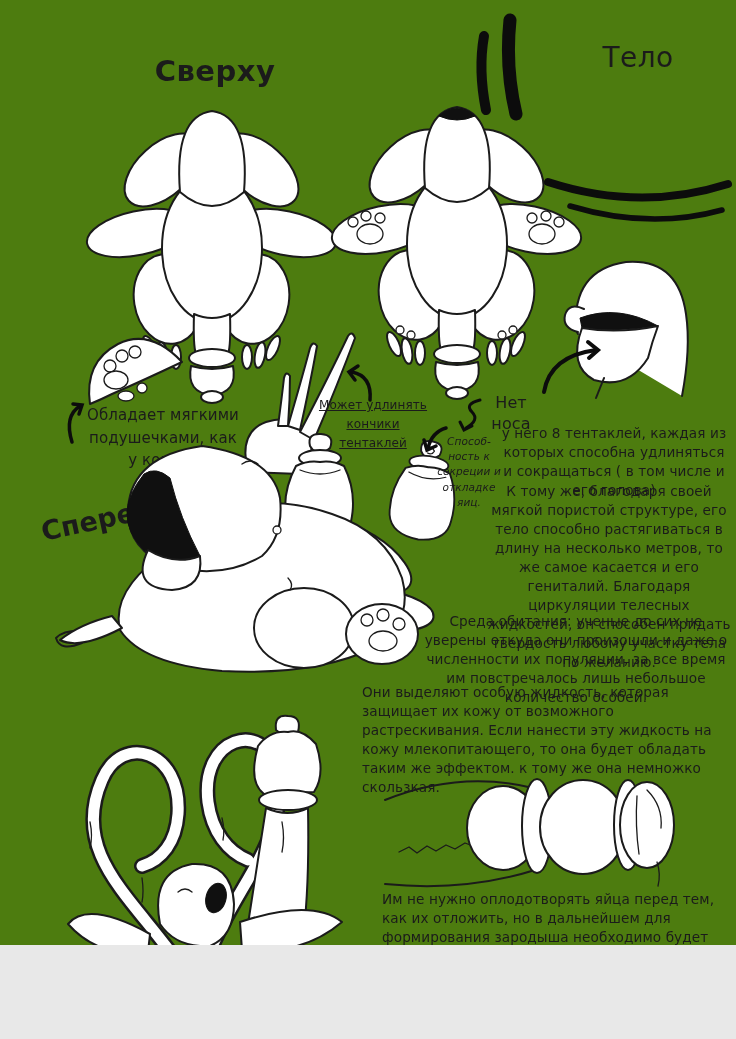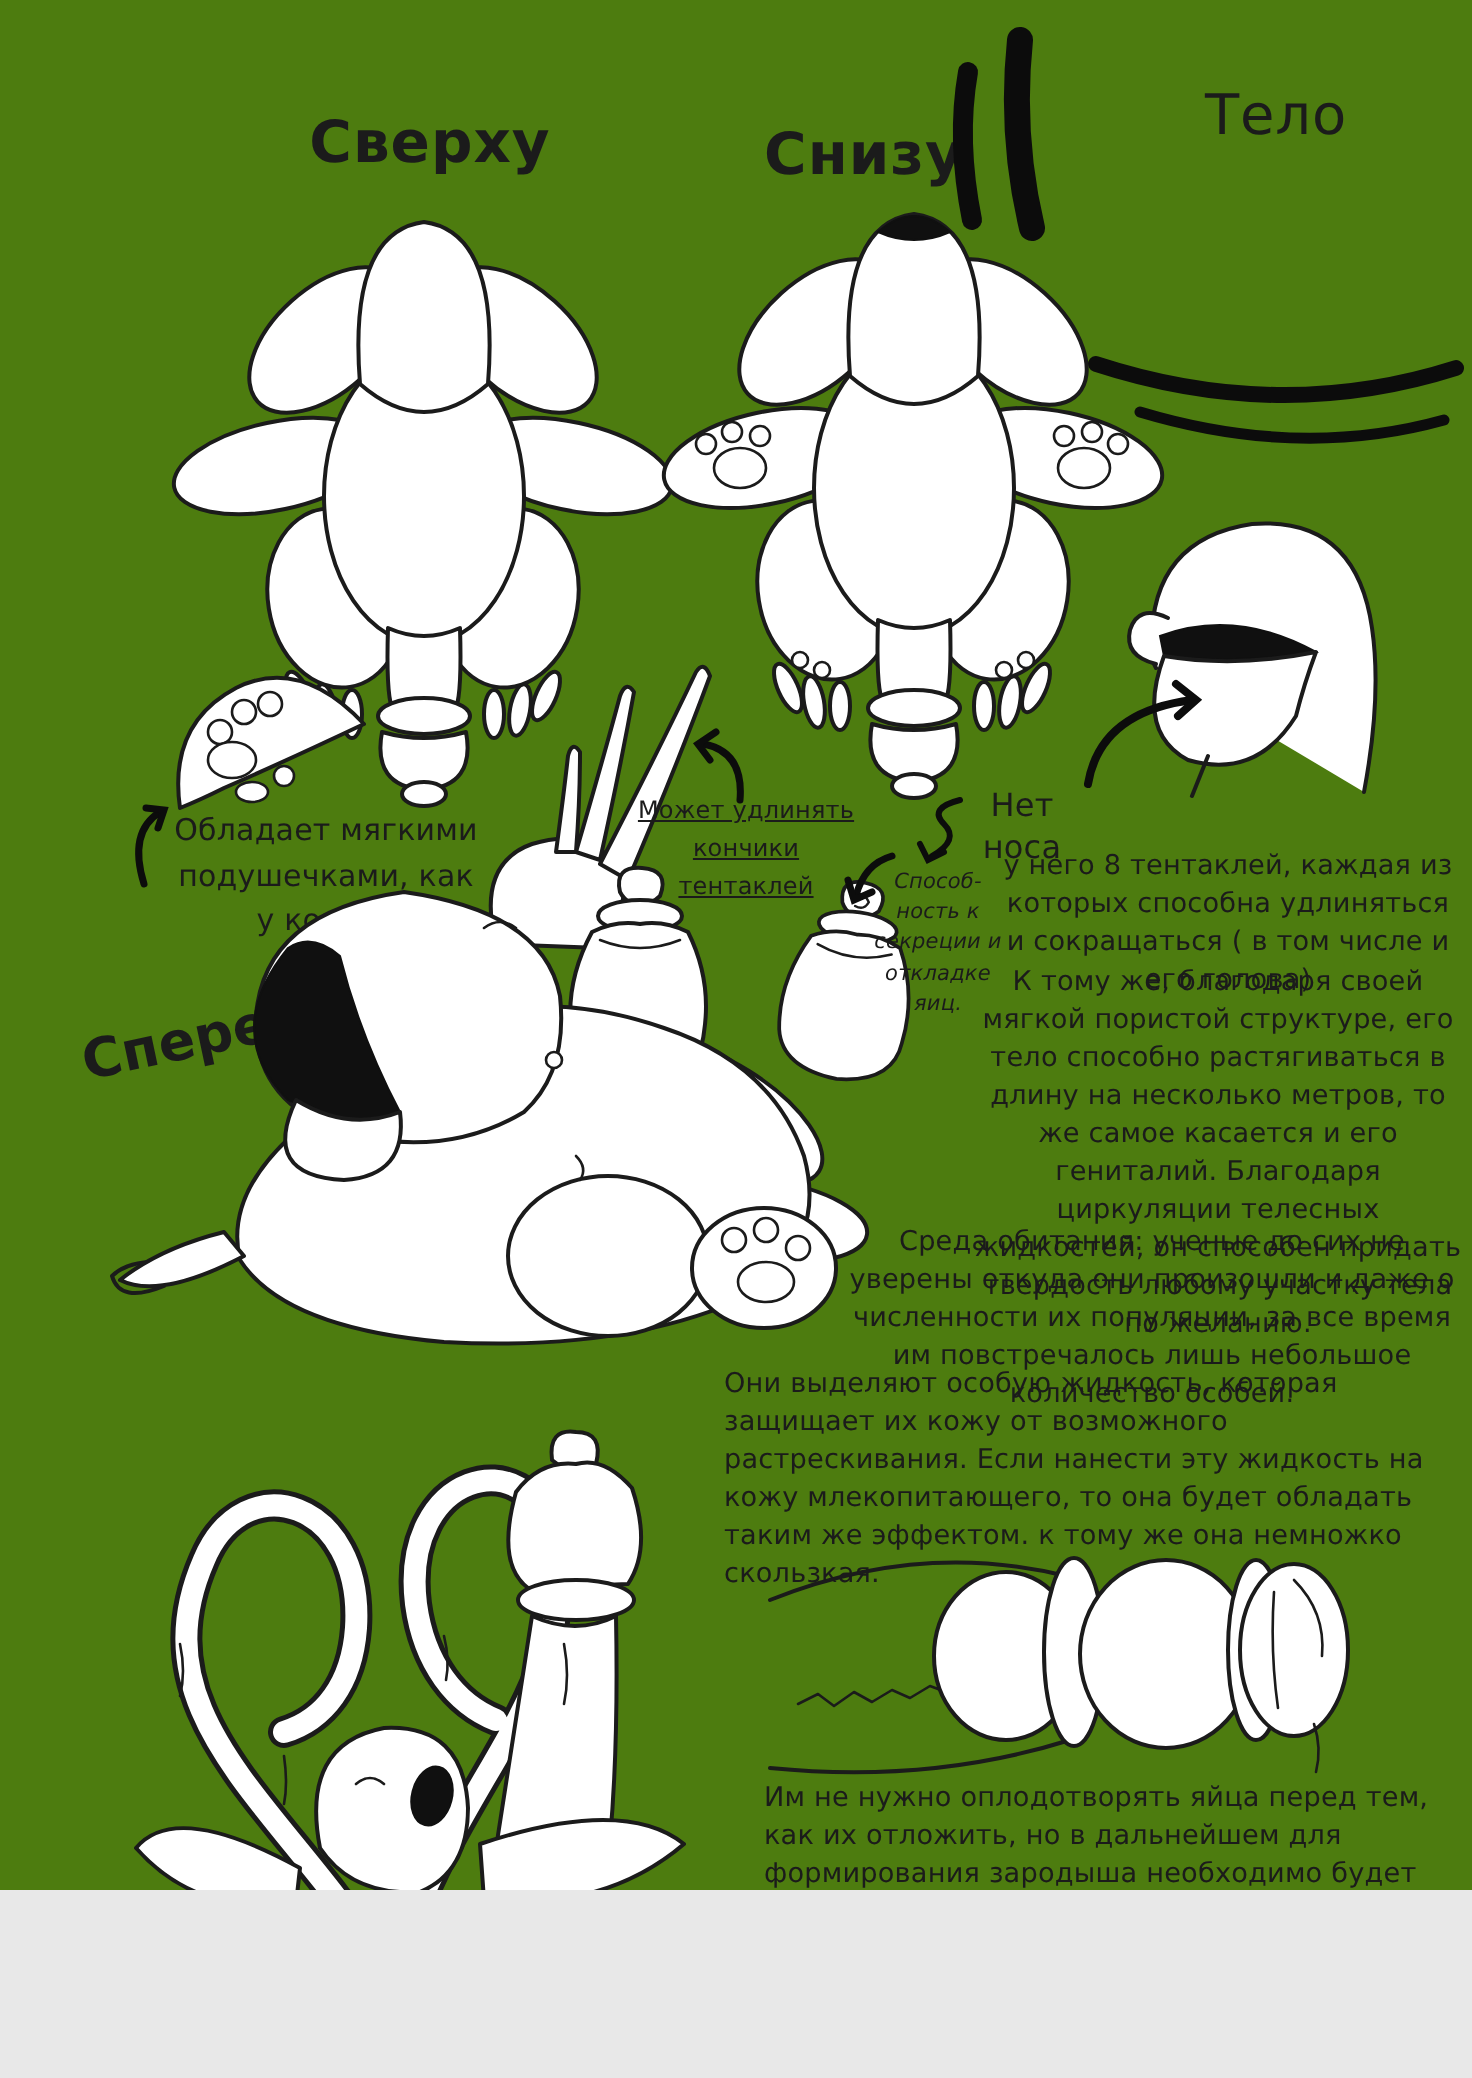--- a/index.html
+++ b/index.html
@@ -38,21 +38,20 @@
   #bottom-bar{
     background:#0b0b0b;border-radius:10px;transform:rotate(-.4deg);
   }
 </style>
 </head>
 <body>
 
 <div id="canvas">
 
   <div class="abs txt h1" style="left:140px;top:52px;width:150px;">Сверху</div>
-  <div class="abs txt h1" style="left:380px;top:58px;width:104px;">Снизу</div>
 
   <svg class="abs" style="left:468px;top:14px;" width="62" height="104" viewBox="0 0 62 104">
     <path class="mark" d="M16,22 Q10,56 18,96" stroke-width="10"></path>
     <path class="mark" d="M42,6 Q37,54 48,100" stroke-width="13"></path>
   </svg>
 
   <div class="abs txt" style="left:552px;top:40px;width:172px;">
     <div class="h2">Тело</div>
   </div>
 

